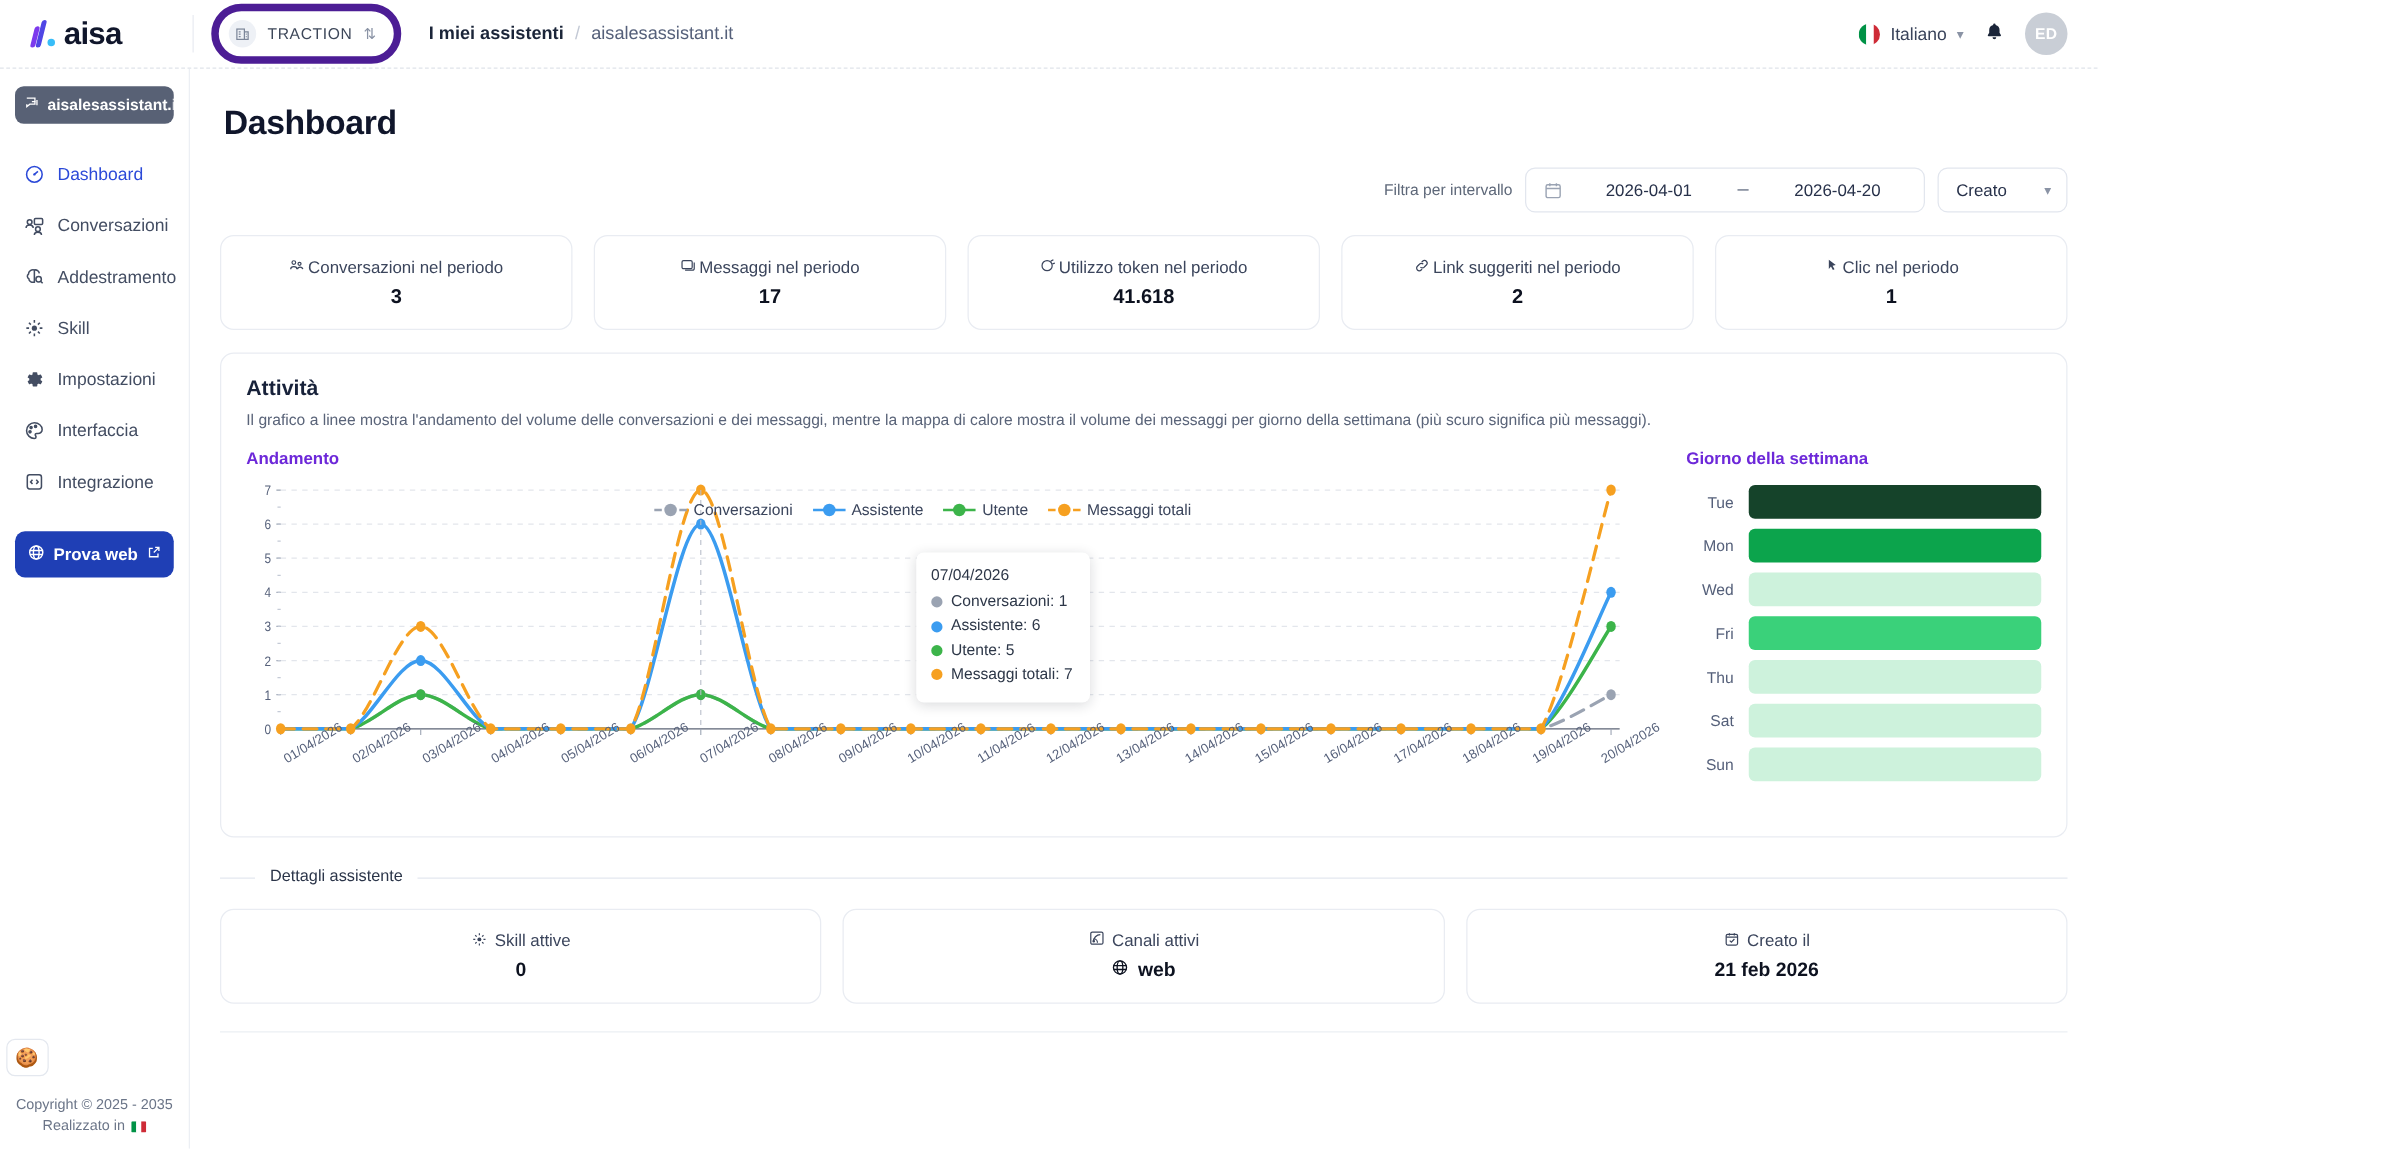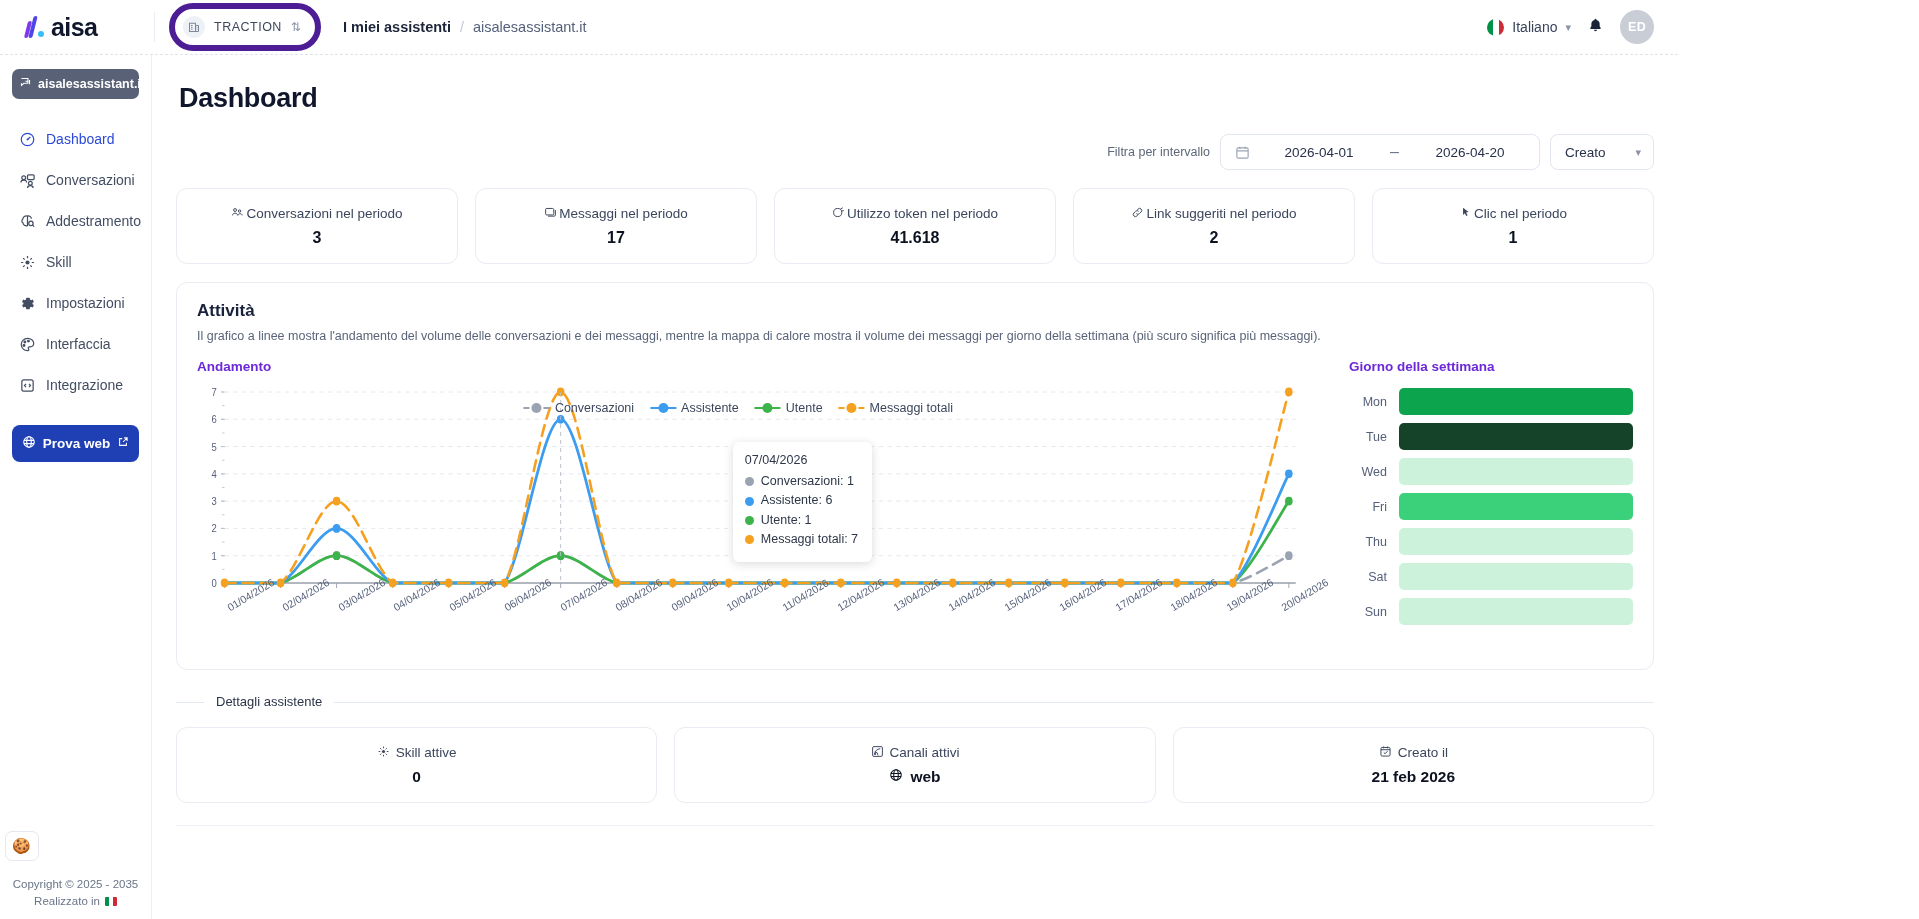--- a/index.html
+++ b/index.html
@@ -596,21 +596,21 @@
                 <div class="tt-row">
                   <span class="tt-dot" style="background:#9aa3b2;"></span>
                   <span>Conversazioni: 1</span>
                 </div>
                 <div class="tt-row">
                   <span class="tt-dot" style="background:#3b9cf0;"></span>
                   <span>Assistente: 6</span>
                 </div>
                 <div class="tt-row">
                   <span class="tt-dot" style="background:#3cb44a;"></span>
-                  <span>Utente: 1</span>
+                  <span>Utente: 5</span>
                 </div>
                 <div class="tt-row">
                   <span class="tt-dot" style="background:#f6a020;"></span>
                   <span>Messaggi totali: 7</span>
                 </div>
               </div>
             </div>
 
             <div class="xlabels" id="xlabels" style="margin-left: 32px; margin-right: 42px;">
                 <span class="xlab" style="left:calc(0% - 4px);">01/04/2026</span>
@@ -633,26 +633,26 @@
                 <span class="xlab" style="left:calc(89.47368421052632% - 4px);">18/04/2026</span>
                 <span class="xlab" style="left:calc(94.73684210526316% - 4px);">19/04/2026</span>
                 <span class="xlab" style="left:calc(100% - 4px);">20/04/2026</span>
               </div>
           </div>
 
           <div class="heat-col">
             <div class="sec-title">Giorno della settimana</div>
             <div class="heat-list" id="heatList">
                 <div class="heat-row">
+            <span class="heat-day">Tue</span>
+            <span class="heat-bar" style="background:#15432a;"></span>
+          </div>
+                <div class="heat-row">
             <span class="heat-day">Mon</span>
             <span class="heat-bar" style="background:#0ca44c;"></span>
-          </div>
-                <div class="heat-row">
-            <span class="heat-day">Tue</span>
-            <span class="heat-bar" style="background:#15432a;"></span>
           </div>
                 <div class="heat-row">
             <span class="heat-day">Wed</span>
             <span class="heat-bar" style="background:#cdf2dc;"></span>
           </div>
                 <div class="heat-row">
             <span class="heat-day">Fri</span>
             <span class="heat-bar" style="background:#3ad17a;"></span>
           </div>
                 <div class="heat-row">

